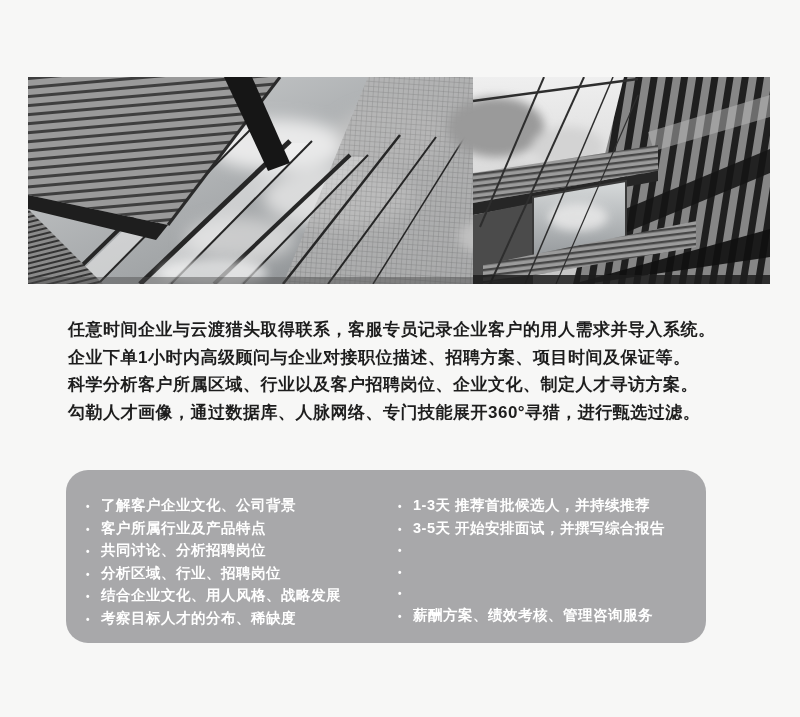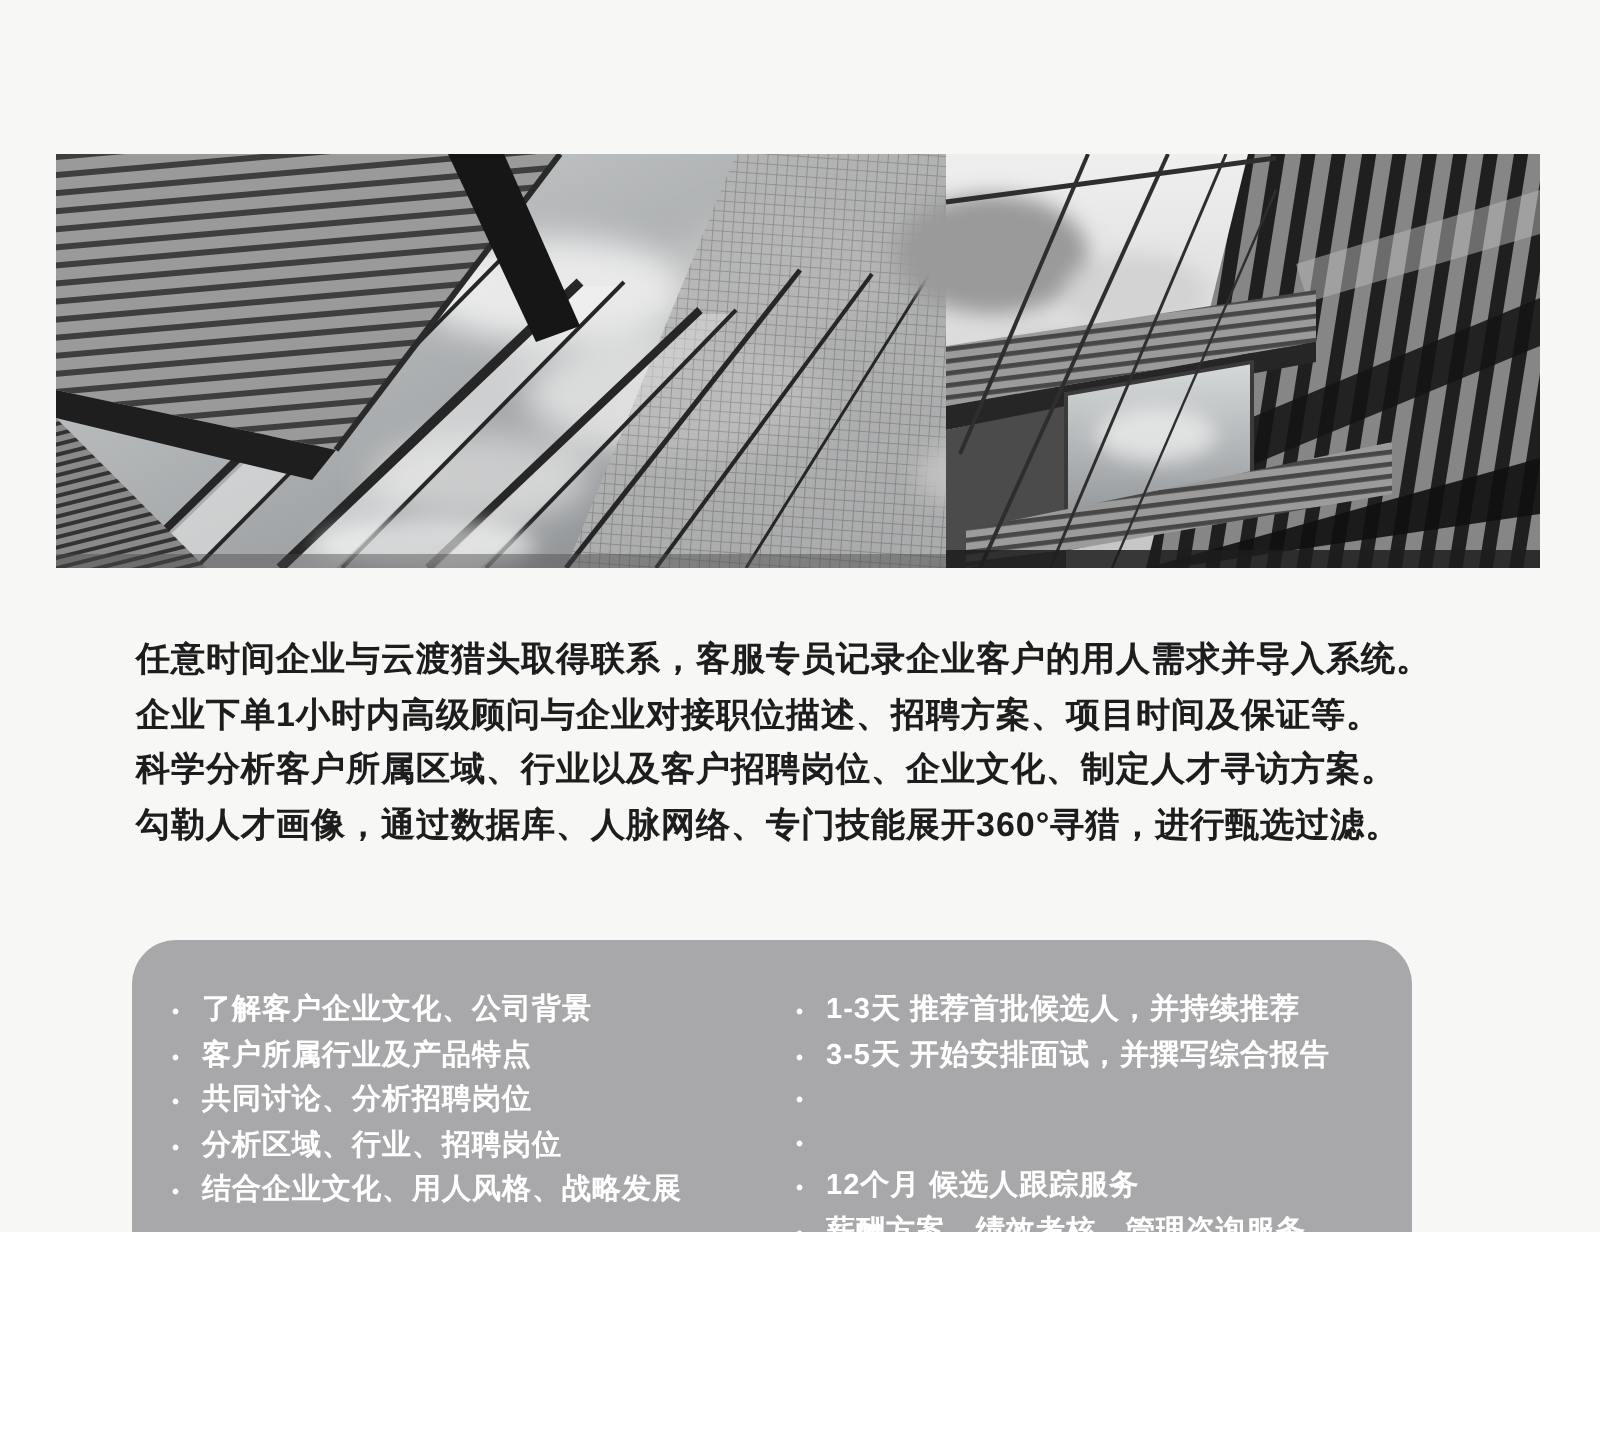--- a/index.html
+++ b/index.html
@@ -1,17 +1,17 @@
 <!DOCTYPE html>
 <html><head>
 <meta charset="utf-8">
 <style>
   html,body { margin:0; padding:0; }
   .page {
-    position:relative; width:800px; height:616px;
+    position:relative; width:800px; height:717px;
     background:#f7f7f6; overflow:hidden;
     font-family:"Liberation Sans","DejaVu Sans",sans-serif;
   }
   
   .hero {
     position:absolute; left:28px; top:77px; width:742px; height:207px;
     background:#b9b9b9; overflow:hidden;
   }
   .hero svg { display:block; width:100%; height:100%; }
   
@@ -168,40 +168,40 @@
       <li>
         <span class="dot">•</span>
         <span>分析区域、行业、招聘岗位</span>
       </li>
       <li>
         <span class="dot">•</span>
         <span>结合企业文化、用人风格、战略发展</span>
       </li>
       <li>
         <span class="dot">•</span>
+        <span>考察目标人才的分布、稀缺度</span>
       </li>
     </ul>
     <ul class="col col-right">
       <li>
         <span class="dot">•</span>
         <span>1-3天 推荐首批候选人，并持续推荐</span>
       </li>
       <li>
         <span class="dot">•</span>
         <span>3-5天 开始安排面试，并撰写综合报告</span>
       </li>
       <li>
         <span class="dot">•</span>
       </li>
       <li>
         <span class="dot">•</span>
       </li>
       <li>
         <span class="dot">•</span>
-        <span>12个月 候选人跟踪服务</span>
       </li>
       <li>
         <span class="dot">•</span>
         <span>薪酬方案、绩效考核、管理咨询服务</span>
       </li>
     </ul>
   </div>
 
 </div>
 

